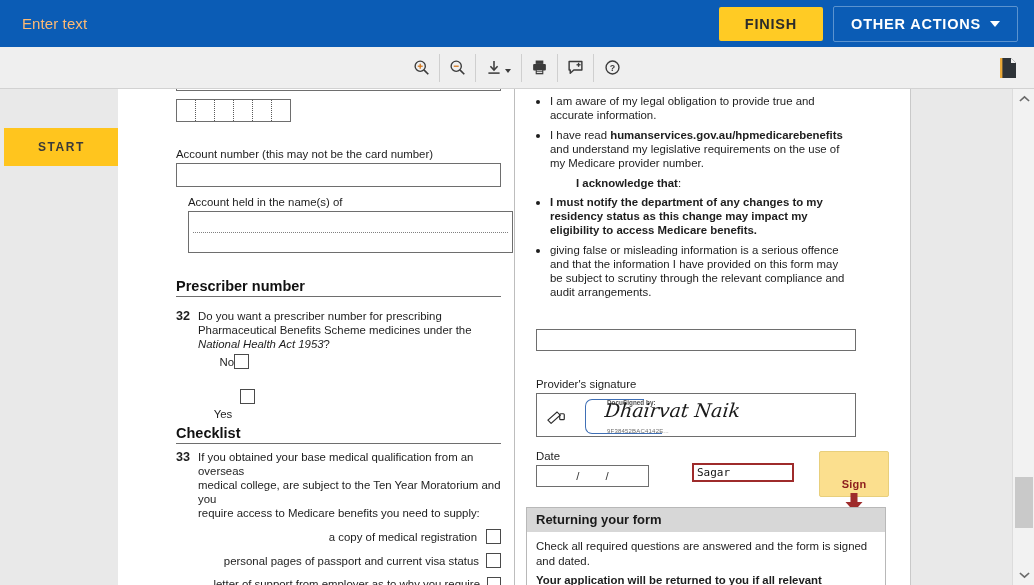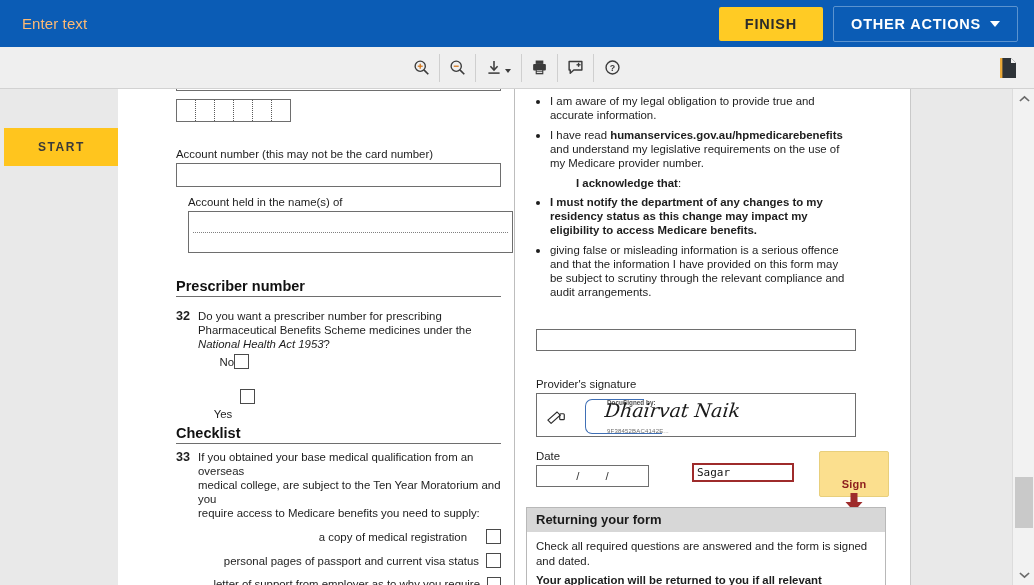--- a/index.html
+++ b/index.html
@@ -369,21 +369,21 @@
           <div class="sec-head">Checklist</div>
         </div>
 
         <div style="position:absolute;left:0;top:361px;width:325px;display:flex;gap:8px;">
           <div class="qnum">33</div>
           <div style="flex:1;">
             <div>If you obtained your base medical qualification from an overseas</div>
             <div>medical college, are subject to the Ten Year Moratorium and you</div>
             <div>require access to Medicare benefits you need to supply:</div>
 
-            <div style="margin-top:9px;display:flex;align-items:center;justify-content:flex-end;gap:19px;">
+            <div style="margin-top:9px;display:flex;align-items:center;justify-content:flex-end;gap:9px;">
               <span>a copy of medical registration</span>
               <span class="chk"></span>
             </div>
             <div style="margin-top:9px;display:flex;align-items:center;justify-content:flex-end;gap:7px;">
               <span>personal pages of passport and current visa status</span>
               <span class="chk"></span>
             </div>
             <div style="margin-top:9px;display:flex;align-items:flex-start;justify-content:flex-end;gap:7px;">
               <div style="text-align:right;">
                 <div>letter of support from employer as to why you require access</div>

